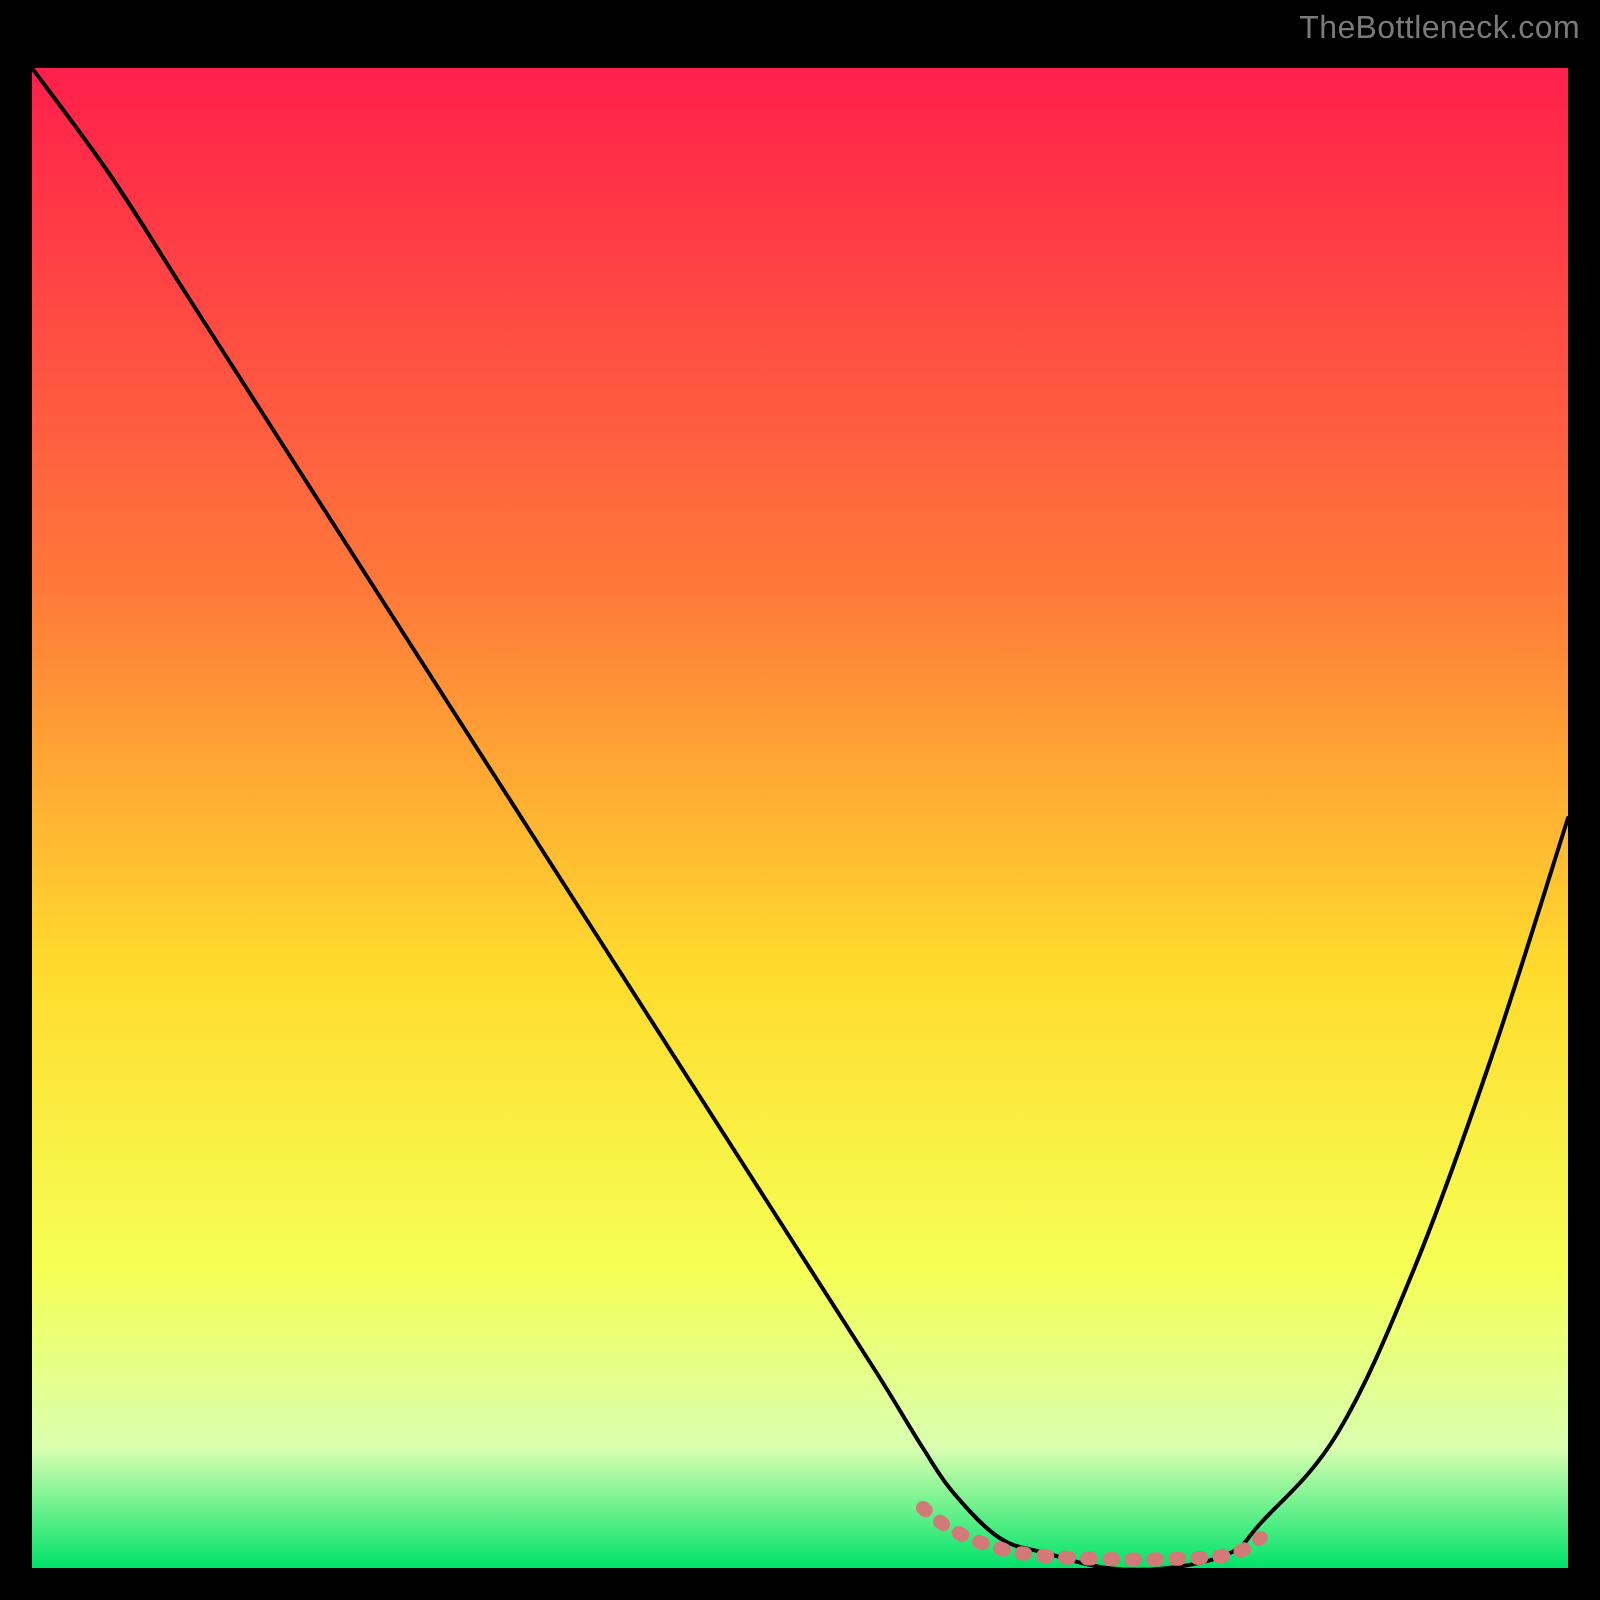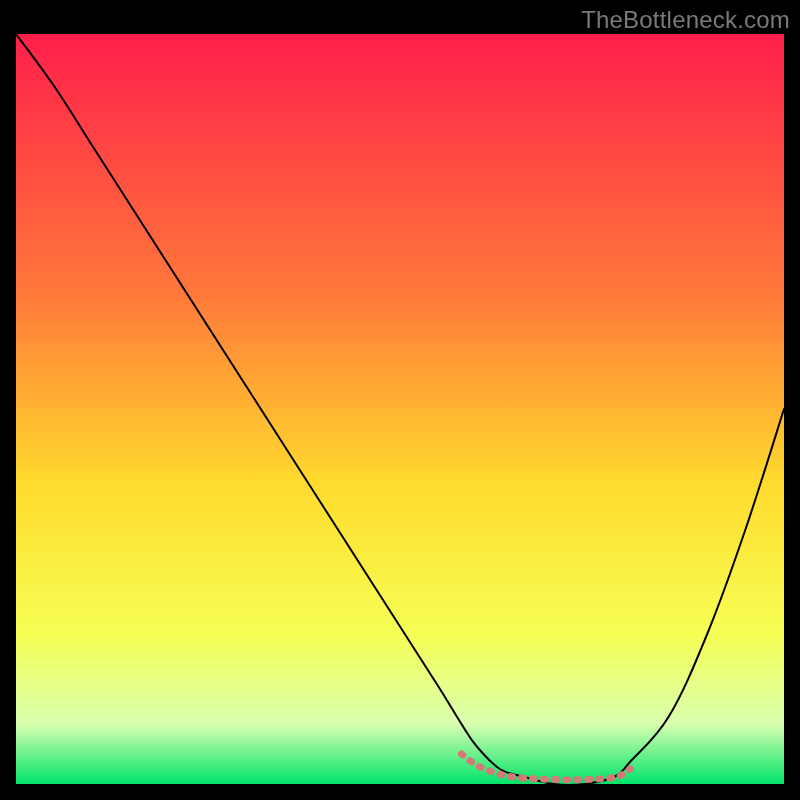--- a/index.html
+++ b/index.html
@@ -3,21 +3,21 @@
 <meta charset="utf-8">
 <style>
   * { margin: 0; padding: 0; box-sizing: border-box; }
   html, body { width: 800px; height: 800px; overflow: hidden; background: #000; }
   .container { position: relative; width: 800px; height: 800px; }
   .watermark {
     position: absolute;
     top: 6px;
     right: 10px;
     font-family: Arial, sans-serif;
-    font-size: 24px;
+    font-size: 16px;
     color: #7a7a7a;
     font-weight: 500;
     letter-spacing: 0.2px;
     z-index: 10;
   }
   .plot-frame {
     position: absolute;
     left: 16px;
     top: 34px;
     width: 768px;

